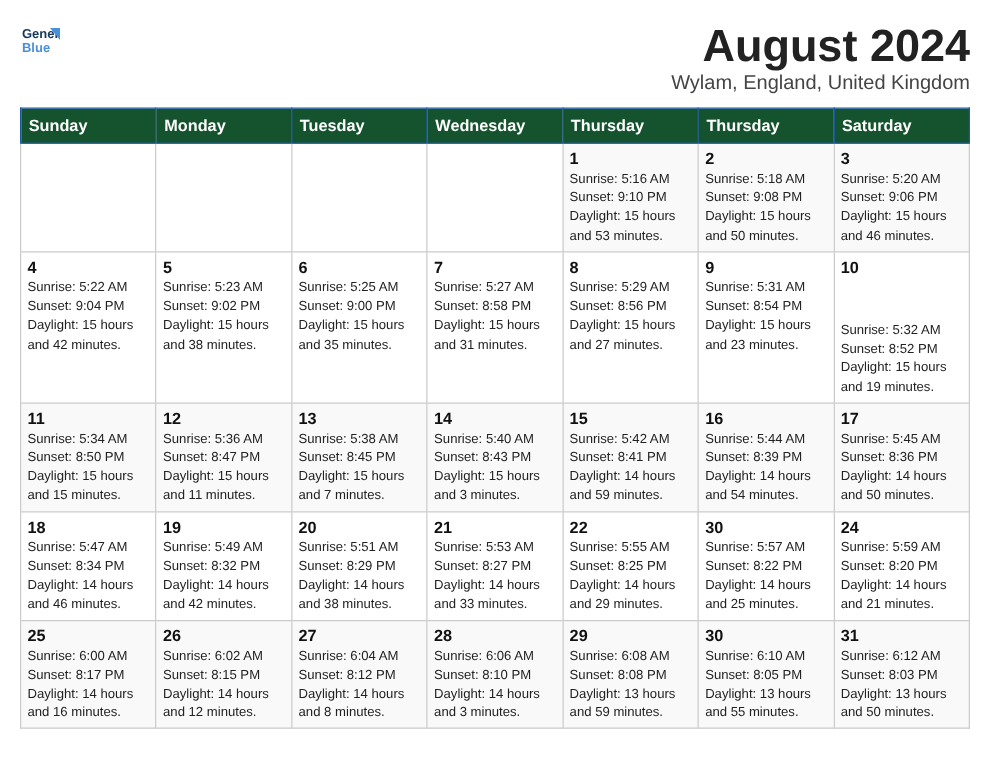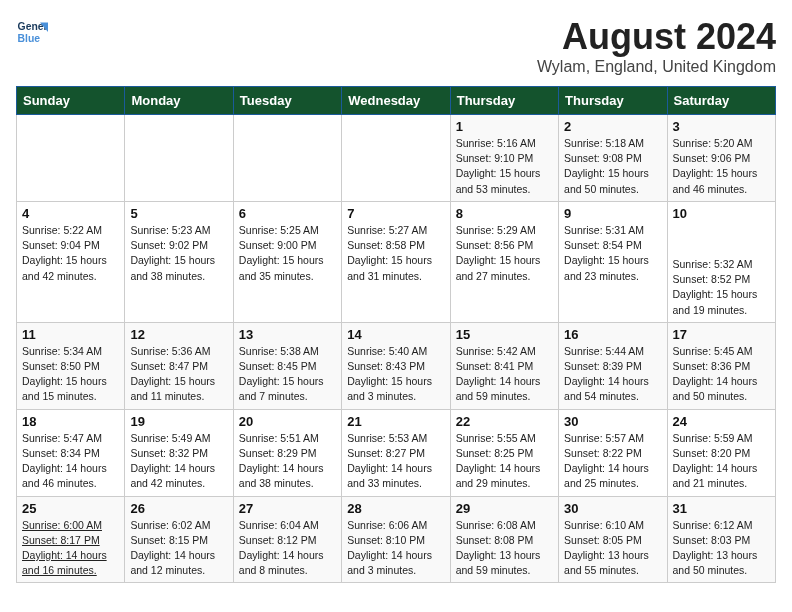--- a/index.html
+++ b/index.html
@@ -283,21 +283,21 @@
           <span class="day-num">24</span>
           <div class="day-info" style="white-space: pre-line;">Sunrise: 5:59 AM
 Sunset: 8:20 PM
 Daylight: 14 hours
 and 21 minutes.</div>
         </td>
       </tr>
       <tr>
         <td>
           <span class="day-num">25</span>
-          <div class="day-info" style="white-space: pre-line; text-decoration: underline;">Sunrise: 6:00 AM
+          <div class="day-info" style="white-space: pre-line;">Sunrise: 6:00 AM
 Sunset: 8:17 PM
 Daylight: 14 hours
 and 16 minutes.</div>
         </td>
         <td>
           <span class="day-num">26</span>
           <div class="day-info" style="white-space: pre-line;">Sunrise: 6:02 AM
 Sunset: 8:15 PM
 Daylight: 14 hours
 and 12 minutes.</div>

